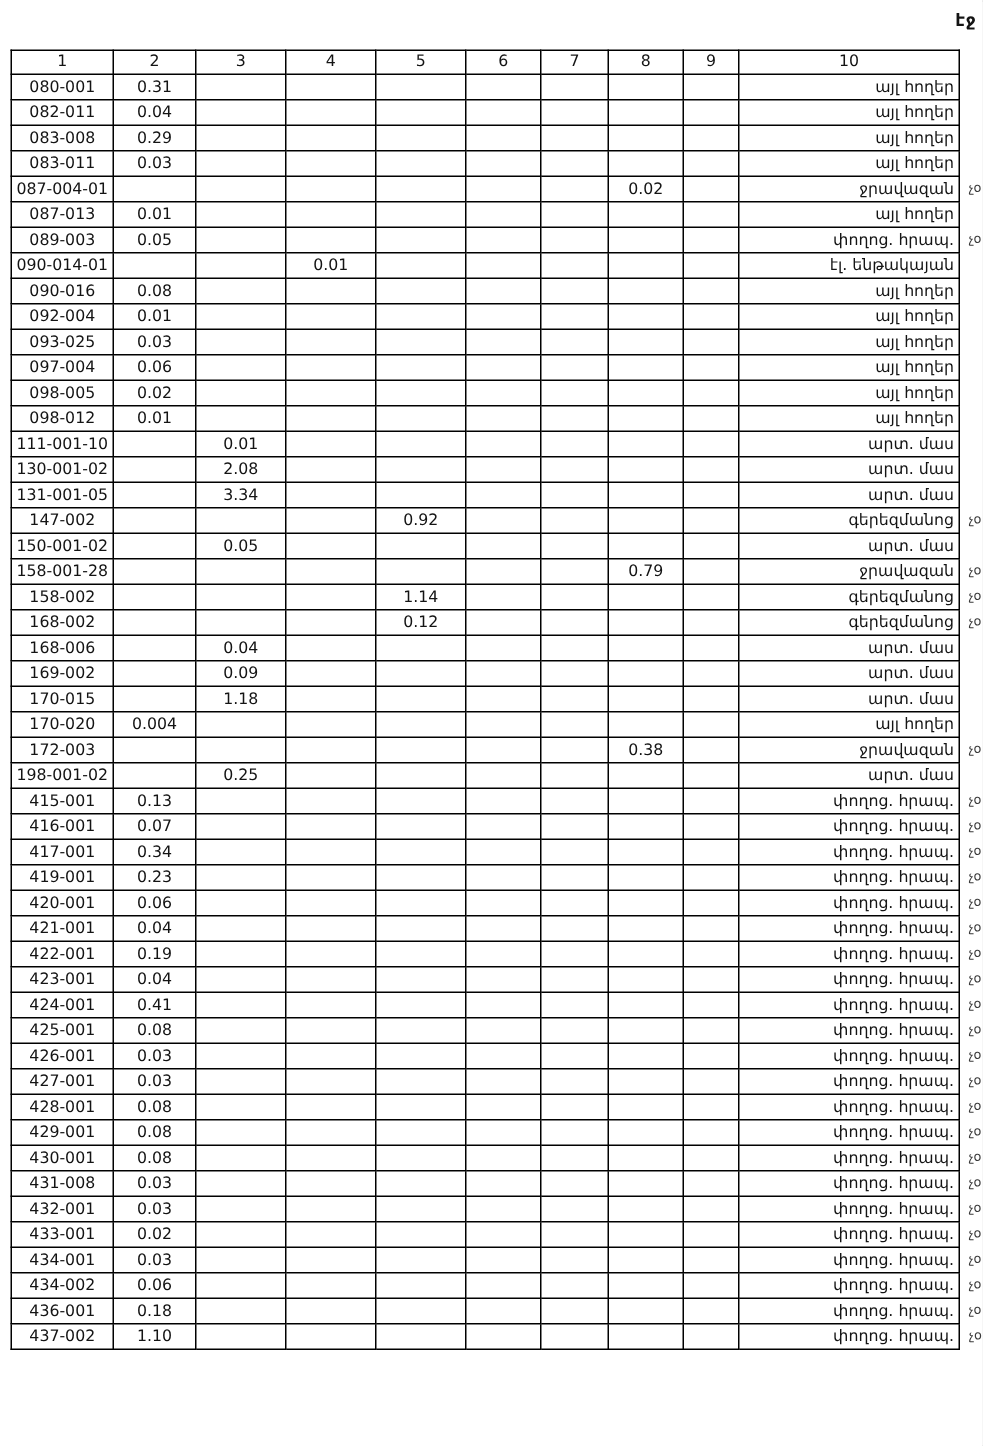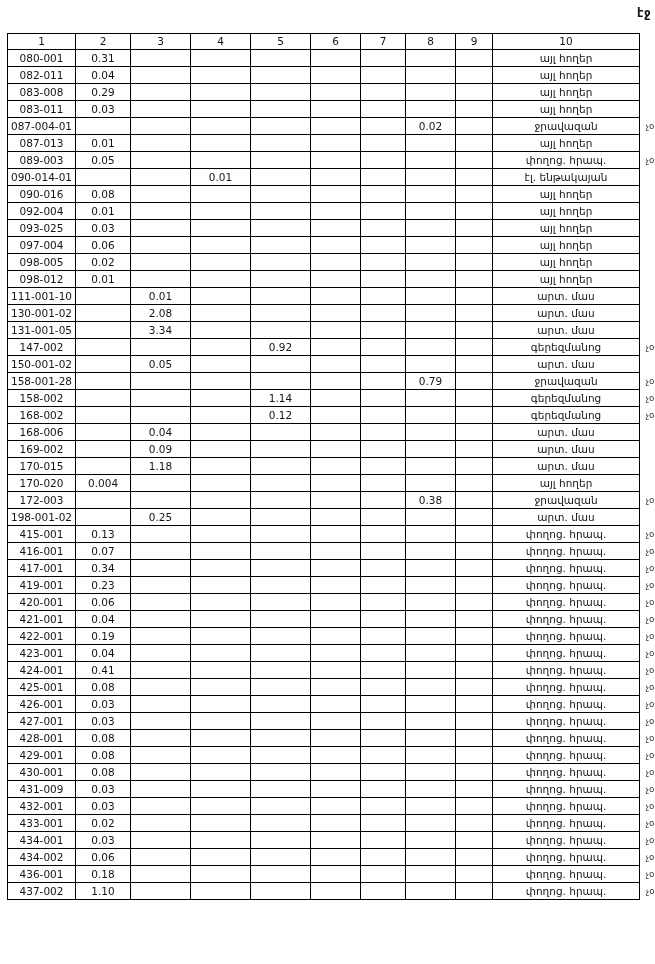--- a/index.html
+++ b/index.html
@@ -38,21 +38,21 @@
     white-space:nowrap;
   }
   table.land th{
     font-weight:normal;
     text-align:center;
     height:15px;
   }
   
   td.col1{text-align:center;}
   td.col2,td.col3,td.col4,td.col5,td.col6,td.col7,td.col8,td.col9{text-align:center;}
-  td.col10{text-align:center;}
+  td.col10{text-align:right;}
   
   table.land td.mark, table.land th.mark{
     border:none;
     background:transparent;
     font-size:8.5px;
     color:#3a3a3a;
     text-align:center;
     padding:0 1px;
     transform:rotate(-3deg);
   }
@@ -651,21 +651,21 @@
           <td class="col4"></td>
           <td class="col5"></td>
           <td class="col6"></td>
           <td class="col7"></td>
           <td class="col8"></td>
           <td class="col9"></td>
           <td class="col10">փողոց. հրապ.</td>
           <td class="mark">չօ</td>
         </tr>
         <tr>
-          <td class="col1">431-009</td>
+          <td class="col1">431-008</td>
           <td class="col2">0.03</td>
           <td class="col3"></td>
           <td class="col4"></td>
           <td class="col5"></td>
           <td class="col6"></td>
           <td class="col7"></td>
           <td class="col8"></td>
           <td class="col9"></td>
           <td class="col10">փողոց. հրապ.</td>
           <td class="mark">չօ</td>

